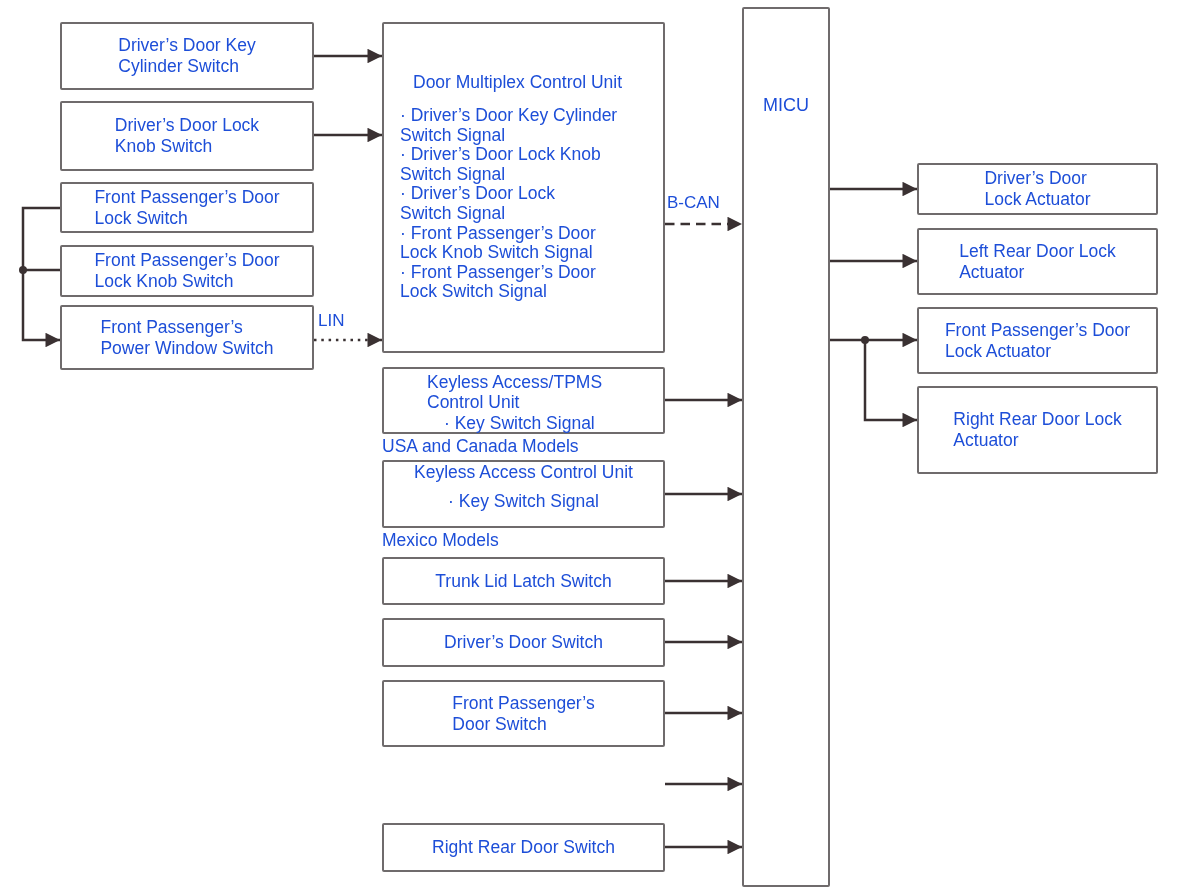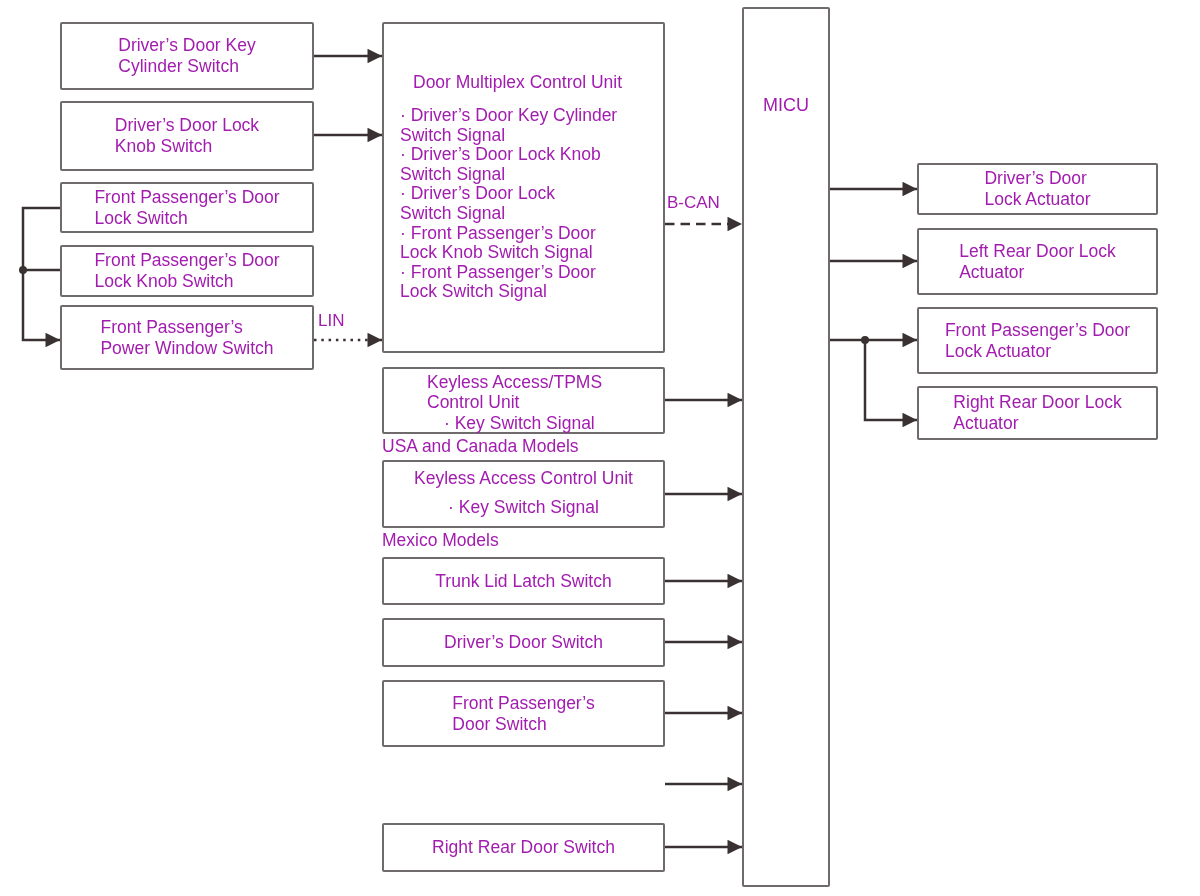--- a/index.html
+++ b/index.html
@@ -1,36 +1,36 @@
 <!DOCTYPE html>
 <html><head>
 <meta charset="utf-8">
 <style>
   html,body{margin:0;padding:0;background:#ffffff;}
   #canvas{
     position:relative;width:1200px;height:896px;background:#ffffff;
-    font-family:"Liberation Sans",sans-serif;color:#a21caf;
+    font-family:"Liberation Sans",sans-serif;color:#1d4ed8;
     font-size:17.5px;line-height:21px;overflow:hidden;
   }
   .box{
     position:absolute;box-sizing:border-box;background:#ffffff;
     border:2px solid #6f6b6c;border-radius:2px;
     display:flex;align-items:center;justify-content:center;
   }
   .pre{white-space:pre-line;text-align:left;}
   
   .dmcu{display:block;padding:48px 12px 0 16px;}
   .dmcu-title{margin-bottom:13px;margin-left:13px;}
   .dmcu-signals{white-space:pre-line;line-height:19.6px;}
   
   .tpms{display:block;padding-top:3px;}
   .tpms-title{padding-left:43px;white-space:pre-line;line-height:20px;}
   .tpms-signal{padding-left:60px;padding-top:1px;line-height:20px;}
   
-  .kacu{display:block;text-align:center;padding-top:6px;}
+  .kacu{display:block;text-align:center;}
   .kacu-title{line-height:20px;}
   .kacu-signal{padding-top:9px;line-height:20px;}
   
   .micu{align-items:flex-start;padding-top:86px;font-size:18px;}
   .caption{
     position:absolute;left:382px;width:283px;box-sizing:border-box;
     text-align:left;padding-right:1px;line-height:21px;
   }
   .bus-label{position:absolute;font-size:17px;line-height:19px;}
   .svg-layer{position:absolute;left:0;top:0;pointer-events:none;}
@@ -114,21 +114,21 @@
 Lock Actuator</span>
   </div>
   <div class="box" style="left:917px;top:228px;width:241px;height:67px">
     <span class="pre">Left Rear Door Lock
 Actuator</span>
   </div>
   <div class="box" style="left:917px;top:307px;width:241px;height:67px">
     <span class="pre">Front Passenger’s Door
 Lock Actuator</span>
   </div>
-  <div class="box" style="left:917px;top:386px;width:241px;height:54px">
+  <div class="box" style="left:917px;top:386px;width:241px;height:88px">
     <span class="pre">Right Rear Door Lock
 Actuator</span>
   </div>
 
   <svg class="svg-layer" width="1200" height="896" viewBox="0 0 1200 896">
     <defs>
       <marker id="ah" viewBox="0 0 10 10" refX="10" refY="5" markerWidth="8" markerHeight="5.8" orient="auto">
         <path d="M0,0 L10,5 L0,10 z" fill="#3a3132"></path>
       </marker>
     </defs>

